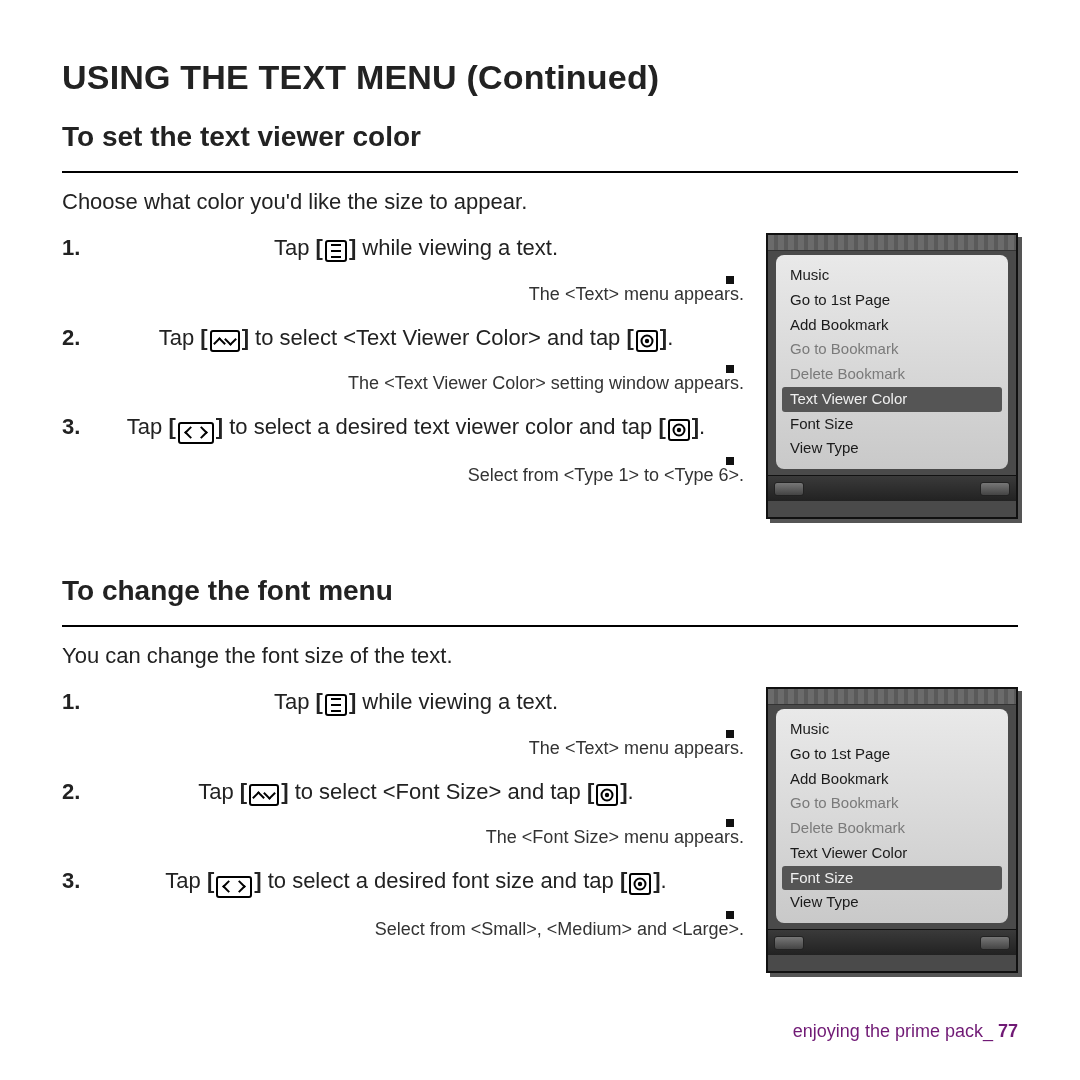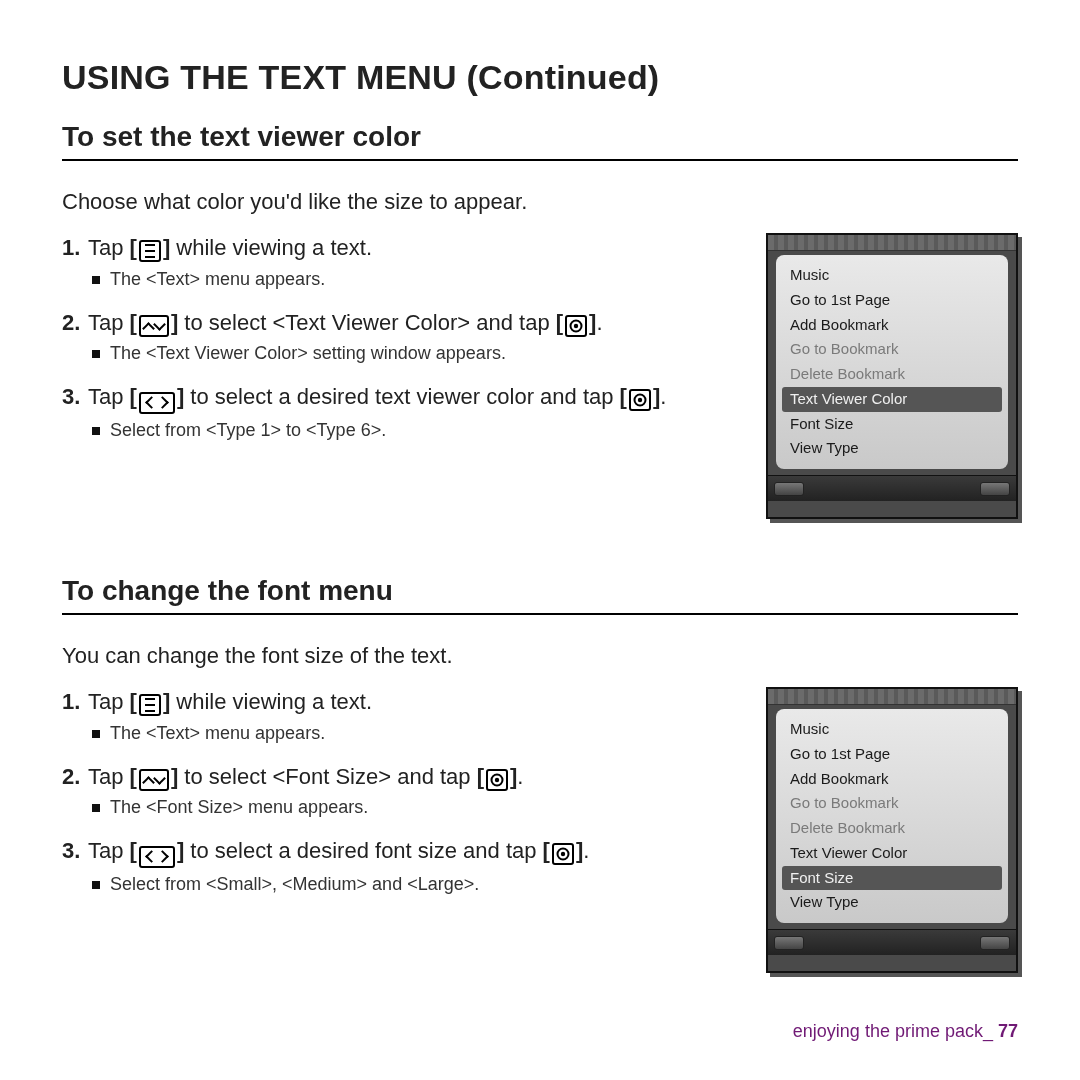--- a/index.html
+++ b/index.html
@@ -17,22 +17,22 @@
     letter-spacing: 0.2px;
     margin-bottom: 24px;
   }
   .section {
     margin-bottom: 56px;
   }
   .section-heading {
     font-size: 28px;
     font-weight: bold;
     border-bottom: 2px solid #000;
-    padding-bottom: 6px;
-    margin-bottom: 28px;
+    padding-bottom: 18px;
+    margin-bottom: 16px;
   }
   .section-intro {
     font-size: 22px;
     margin-bottom: 18px;
   }
   .section-body {
     display: flex;
     align-items: flex-start;
     gap: 22px;
   }
@@ -46,27 +46,29 @@
     line-height: 1.35;
     margin-bottom: 6px;
     flex-wrap: wrap;
   }
   .step-num {
     font-weight: bold;
     min-width: 26px;
   }
   .step-text {
     flex: 1;
+    text-align: center;
   }
   .sub {
     display: flex;
-    align-items: flex-start;
+    align-items: flex-end;
     font-size: 18px;
     color: #333;
     margin: 4px 0 18px 30px;
+    flex-direction: column;
   }
   .sub .sq {
     display: inline-block;
     width: 8px; height: 8px;
     background: #111;
     margin: 7px 10px 0 0;
     flex: 0 0 auto;
   }
   
   .iconbox {

